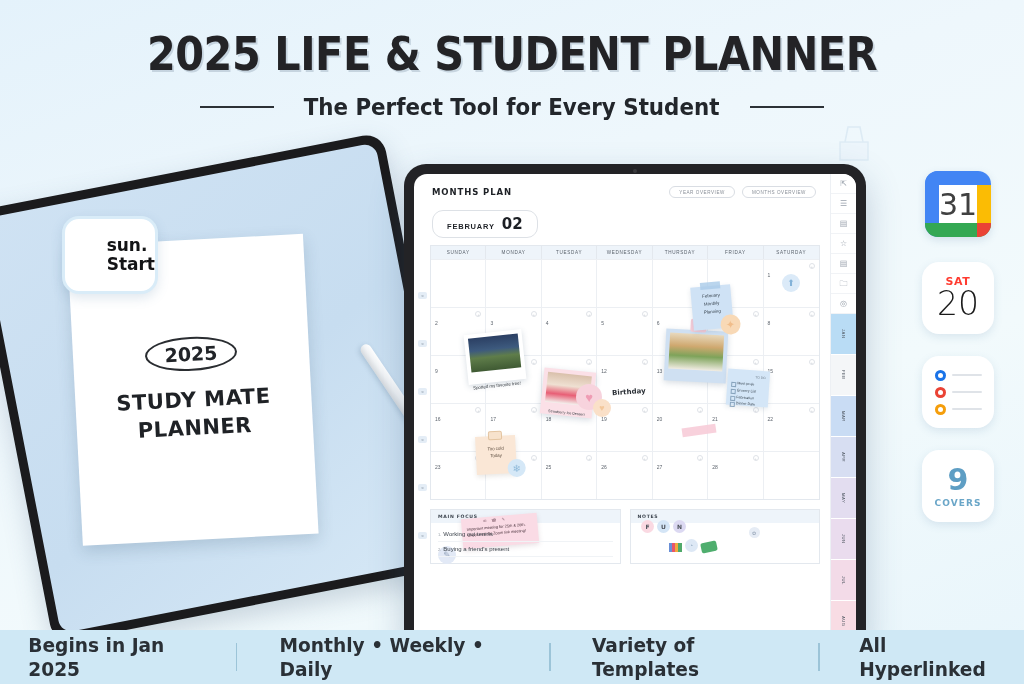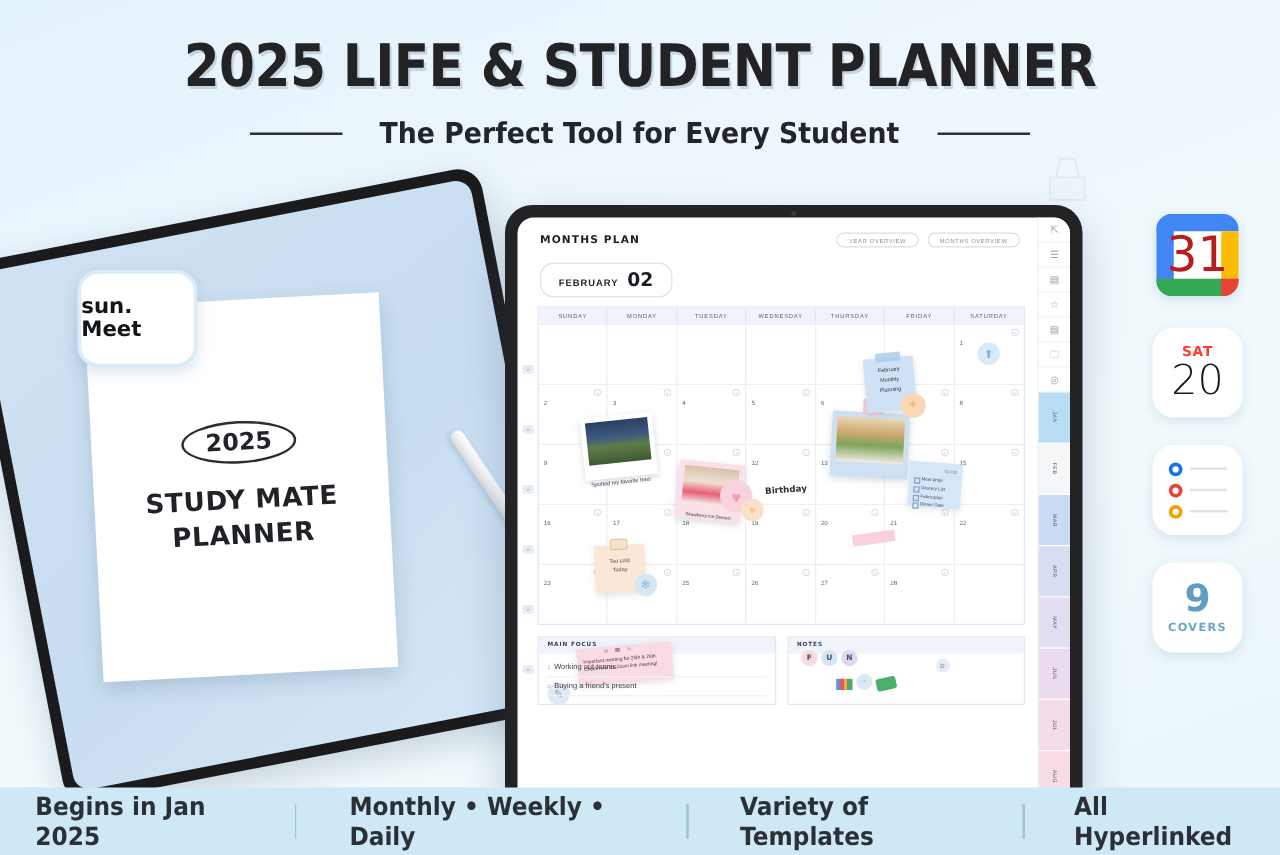--- a/index.html
+++ b/index.html
@@ -95,21 +95,21 @@
     text-align: center; line-height: 1.32; letter-spacing: .5px;
   }
 
   
   .logo-card {
     position: absolute; left: 62px; top: 216px;
     width: 96px; height: 78px;
     background: #fff; border-radius: 17px;
     border: 3px solid #d9ecf8;
     box-shadow: 0 4px 12px rgba(80,120,160,.18);
-    display: flex; align-items: center; justify-content: flex-start;
+    display: flex; align-items: center; justify-content: flex-end;
   }
   .logo-text {
     font-family: "DejaVu Sans", sans-serif;
     font-weight: 700; font-size: 17px; color: #131416;
     line-height: 1.12; text-align: left;
   }
 
   
   .pencil {
     position: absolute; left: 330px; top: 402px;
@@ -406,21 +406,21 @@
     background: #ffffff; overflow: hidden;
     box-shadow: 0 3px 9px rgba(90,130,165,.2);
   }
   .gcal-box .b-top { position:absolute; left:0; top:0; width:100%; height:14px; background:#4285f4; }
   .gcal-box .b-left { position:absolute; left:0; top:0; width:14px; height:100%; background:#4285f4; }
   .gcal-box .b-right { position:absolute; right:0; top:14px; width:14px; height:38px; background:#fbbc04; }
   .gcal-box .b-bot { position:absolute; left:0; bottom:0; width:100%; height:14px; background:#34a853; }
   .gcal-box .b-corner { position:absolute; right:0; bottom:0; width:14px; height:14px; background:#ea4335; }
   .gcal-box .b-num {
     position:absolute; inset:0; display:flex; align-items:center; justify-content:center;
-    color:#b91c1c; font-family:"DejaVu Sans", sans-serif; font-weight:400; font-size:39px;
+    color:#404040; font-family:"DejaVu Sans", sans-serif; font-weight:400; font-size:30px;
   }
   .acal-day {
     color: #ff3b30; font-family: "DejaVu Sans", sans-serif; font-weight: 700;
     font-size: 11px; letter-spacing: .6px; margin-bottom: -2px;
   }
   .acal-num {
     color: #1a1a1a; font-family: "DejaVu Sans", sans-serif; font-weight: 300; font-size: 33px; line-height: 1.08;
   }
   .rem-row { display: flex; align-items: center; gap: 6px; margin: 3px 0; }
   .rem-dot { width: 11px; height: 11px; border-radius: 50%; display:flex; align-items:center; justify-content:center; }
@@ -479,21 +479,21 @@
       <div class="cover-card">
         <div class="cover-year">2025</div>
         <div class="cover-name">STUDY MATE<br>PLANNER</div>
       </div>
     </div>
   </div>
 
   <div class="logo-card">
     <div class="logo-text">
       <span>sun.</span><br>
-      <span>Meet</span>
+      <span>Start</span>
     </div>
   </div>
 
   <div class="pencil"></div>
 
   <div class="tablet">
     <div class="tablet-cam"></div>
     <div class="tablet-screen">
 
       <div class="app">

